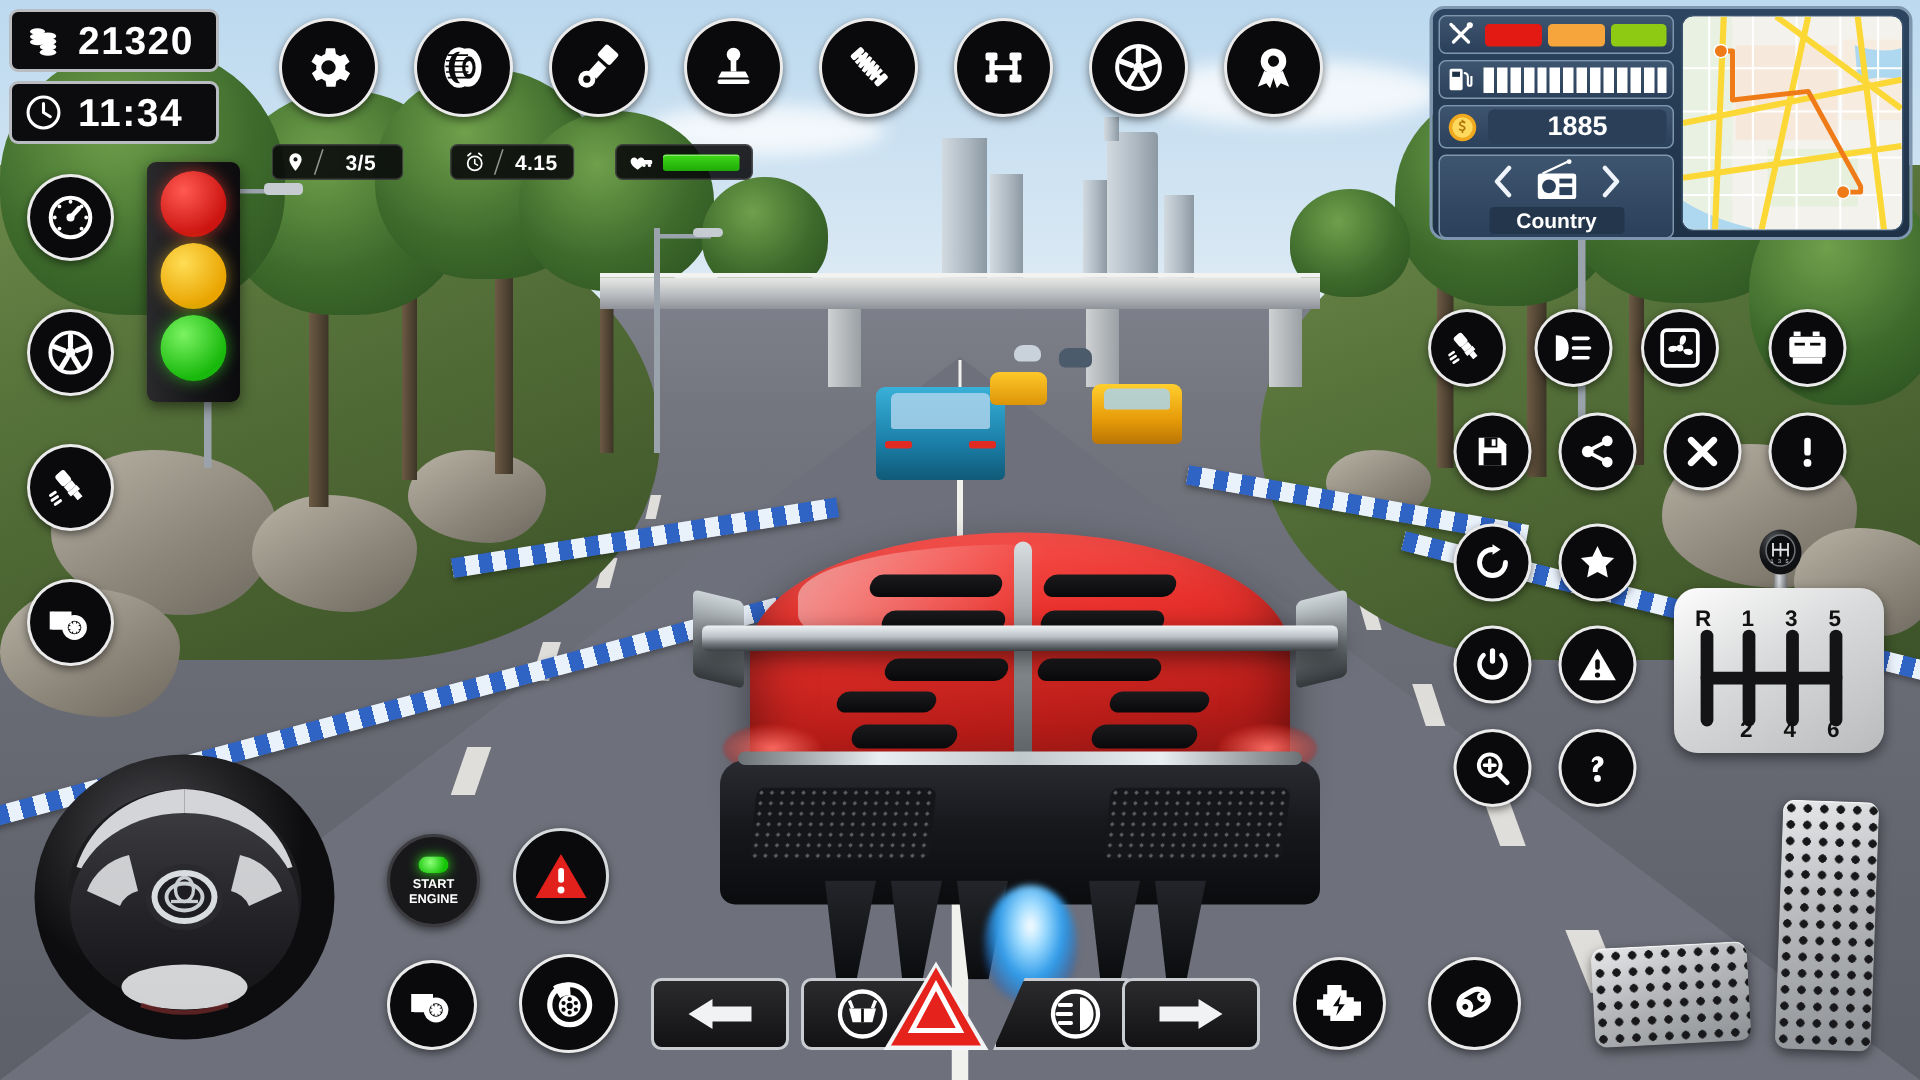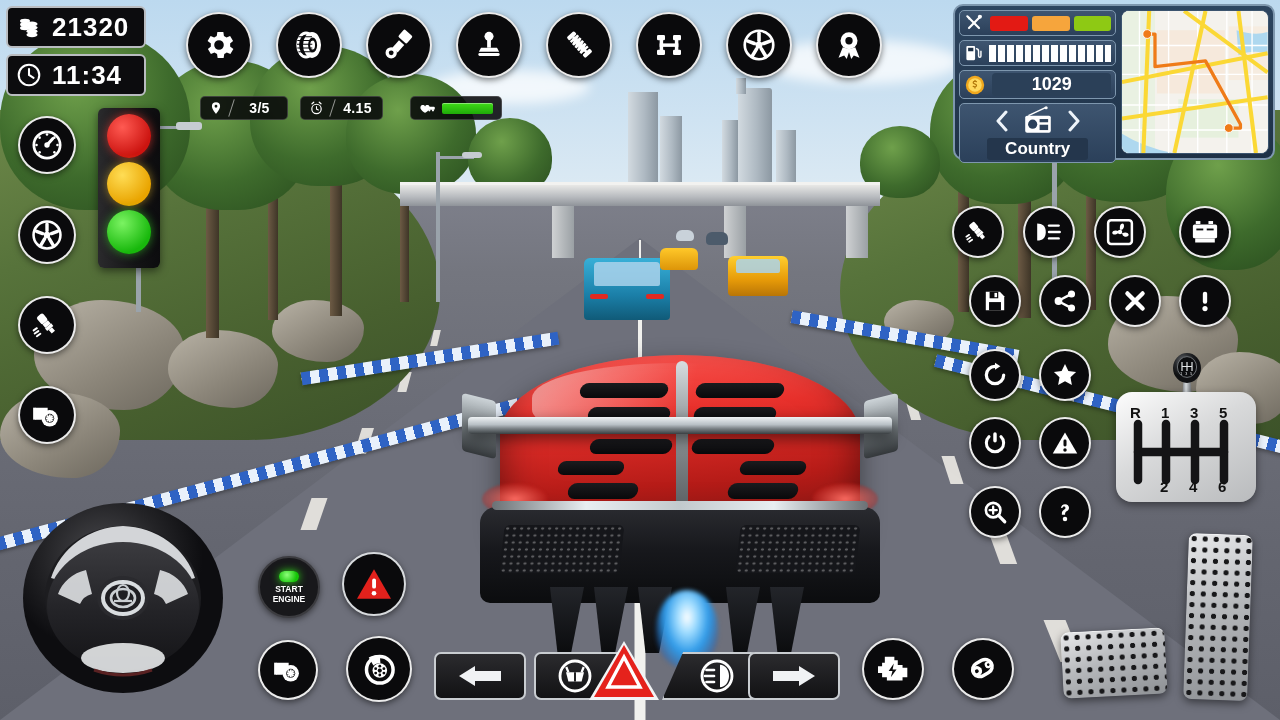--- a/index.html
+++ b/index.html
@@ -211,21 +211,21 @@
     background: #2b4058; border-radius: 4px; padding: 1px 0;
   }
   .radio-box {
     background: linear-gradient(#3e5570,#2b405a);
     border: 1px solid #7e97ae; border-radius: 5px;
     flex: 1; display: flex; flex-direction: column;
     align-items: center; justify-content: center; gap: 2px; padding: 2px;
   }
   .radio-top { display: flex; align-items: center; gap: 12px; }
   .radio-name {
-    background: #24364c; color: #fff; font-size: 17px; font-weight: bold;
+    background: #24364c; color: #fff; font-size: 14px; font-weight: bold;
     padding: 1px 18px; border-radius: 3px;
   }
   .minimap {
     width: 150px; border-radius: 8px; overflow: hidden;
     border: 1px solid #3b546e; position: relative; background: #f3f1ec;
   }
 
   
   .pill-btn {
     position: absolute; height: 48px;
@@ -437,21 +437,21 @@
   </div>
 
   <div class="stat-box" style="left:6px;top:54px;">
     <svg width="26" height="26" viewBox="0 0 24 24">
       <circle cx="12" cy="12" r="9.5" fill="none" stroke="#fff" stroke-width="1.9"></circle>
       <path d="M12 6.5V12l4.2 2.6" stroke="#fff" stroke-width="1.9" fill="none" stroke-linecap="round"></path>
     </svg>
     <span class="num">11:34</span>
   </div>
 
-  <div class="chip" style="left:200px;top:96px;width:88px;">
+  <div class="chip" style="left:181px;top:96px;width:88px;">
     <svg width="14" height="16" viewBox="0 0 24 24">
       <path d="M12 2a7 7 0 0 0-7 7c0 5 7 13 7 13s7-8 7-13a7 7 0 0 0-7-7zm0 9.4A2.4 2.4 0 1 1 12 6.6a2.4 2.4 0 0 1 0 4.8z" fill="#fff"></path>
     </svg>
     <div class="slash"></div>
     <span class="val" style="flex:1;text-align:center;">3/5</span>
   </div>
 
   <div class="chip" style="left:300px;top:96px;width:83px;">
     <svg width="15" height="16" viewBox="0 0 24 24">
       <circle cx="12" cy="13.5" r="7.5" fill="none" stroke="#fff" stroke-width="1.9"></circle>
@@ -774,21 +774,21 @@
           <div class="fuel-bar"></div>
             <div class="fuel-bar"></div>
         </div>
       </div>
       <div class="hud-row">
         <svg width="22" height="22" viewBox="0 0 24 24">
           <circle cx="12" cy="12" r="10" fill="#f0a81e"></circle>
           <circle cx="12" cy="12" r="7.4" fill="#ffd95e"></circle>
           <path d="M13.6 8.4c-.6-.5-1.6-.7-2.4-.4-1.2.4-1.6 1.7-.5 2.3l2.3 1.2c1.1.6.7 2-.5 2.4-.9.3-1.9 0-2.5-.5M12 6.8v1.1M12 14.2v1.2" stroke="#b0760a" stroke-width="1.3" fill="none" stroke-linecap="round"></path>
         </svg>
-        <div class="coin-val">1029</div>
+        <div class="coin-val">1885</div>
       </div>
       <div class="radio-box">
         <div class="radio-top">
           <svg width="16" height="22" viewBox="0 0 14 22">
             <path d="M11 2 3 11l8 9" stroke="#eef4fa" stroke-width="3" fill="none" stroke-linecap="round" stroke-linejoin="round"></path>
           </svg>
           <svg width="32" height="30" viewBox="0 0 30 28">
             <path d="M6 9 22 1.5" stroke="#fff" stroke-width="1.4"></path>
             <circle cx="22.6" cy="1.6" r="1.5" fill="#fff"></circle>
             <rect x="3" y="9" width="24" height="16" rx="1.8" fill="#fff"></rect>

